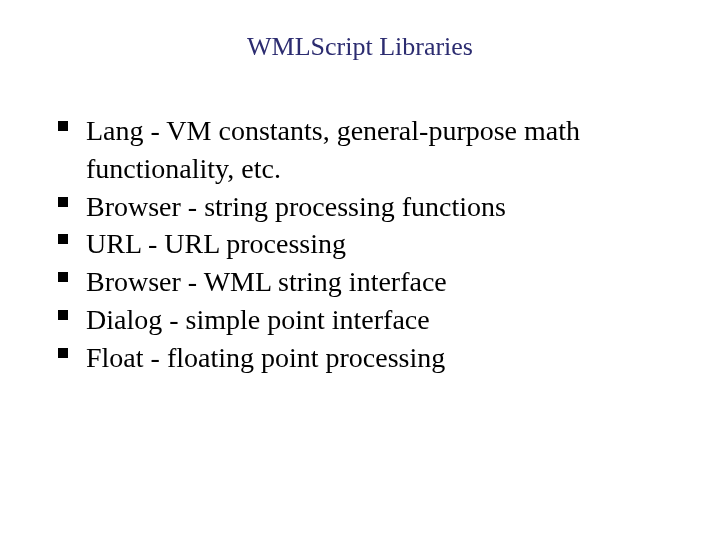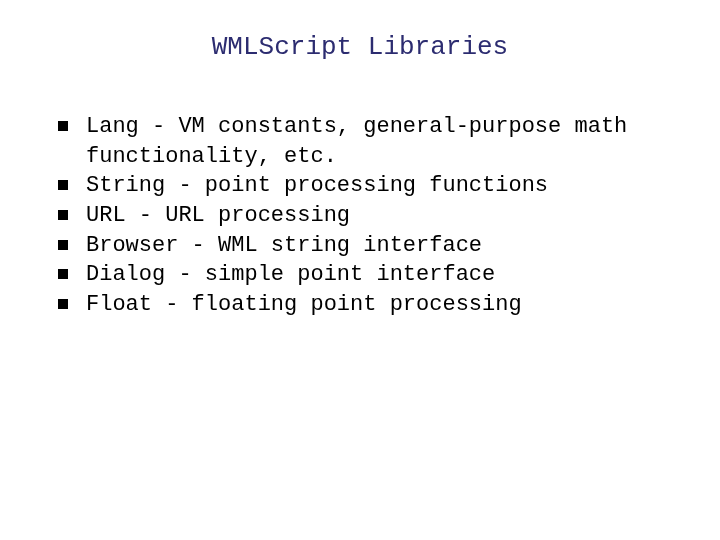--- a/index.html
+++ b/index.html
@@ -9,42 +9,41 @@
     height: 540px;
     background: #ffffff;
     font-family: "Times New Roman", Times, serif;
     color: #000;
   }
   .slide {
     position: relative;
     width: 720px;
     height: 540px;
     box-sizing: border-box;
-    font-family: Liberation Mono, monospace;
   }
   .title {
     position: absolute;
     top: 32px;
     left: 0;
     width: 100%;
     text-align: center;
     font-size: 26px;
     color: #2c2c70;
     font-weight: 400;
   }
   .list {
     position: absolute;
     top: 112px;
     left: 58px;
     right: 40px;
   }
   .item {
     display: flex;
     align-items: flex-start;
-    font-size: 22px;
+    font-size: 28px;
     line-height: 1.35;
     color: #000;
   }
   .bullet {
     flex: 0 0 auto;
     width: 28px;
     display: inline-block;
     color: #000;
   }
   .bullet svg {
@@ -69,21 +68,21 @@
           </svg>
       </span>
       <span class="text">Lang - VM constants, general-purpose math functionality, etc.</span>
     </div>
     <div class="item">
       <span class="bullet">
         <svg width="10" height="10">
             <rect x="0" y="0" width="10" height="10" fill="#000"></rect>
           </svg>
       </span>
-      <span class="text">String - point processing functions</span>
+      <span class="text">Browser - string processing functions</span>
     </div>
     <div class="item">
       <span class="bullet">
         <svg width="10" height="10">
             <rect x="0" y="0" width="10" height="10" fill="#000"></rect>
           </svg>
       </span>
       <span class="text">URL - URL processing</span>
     </div>
     <div class="item">

